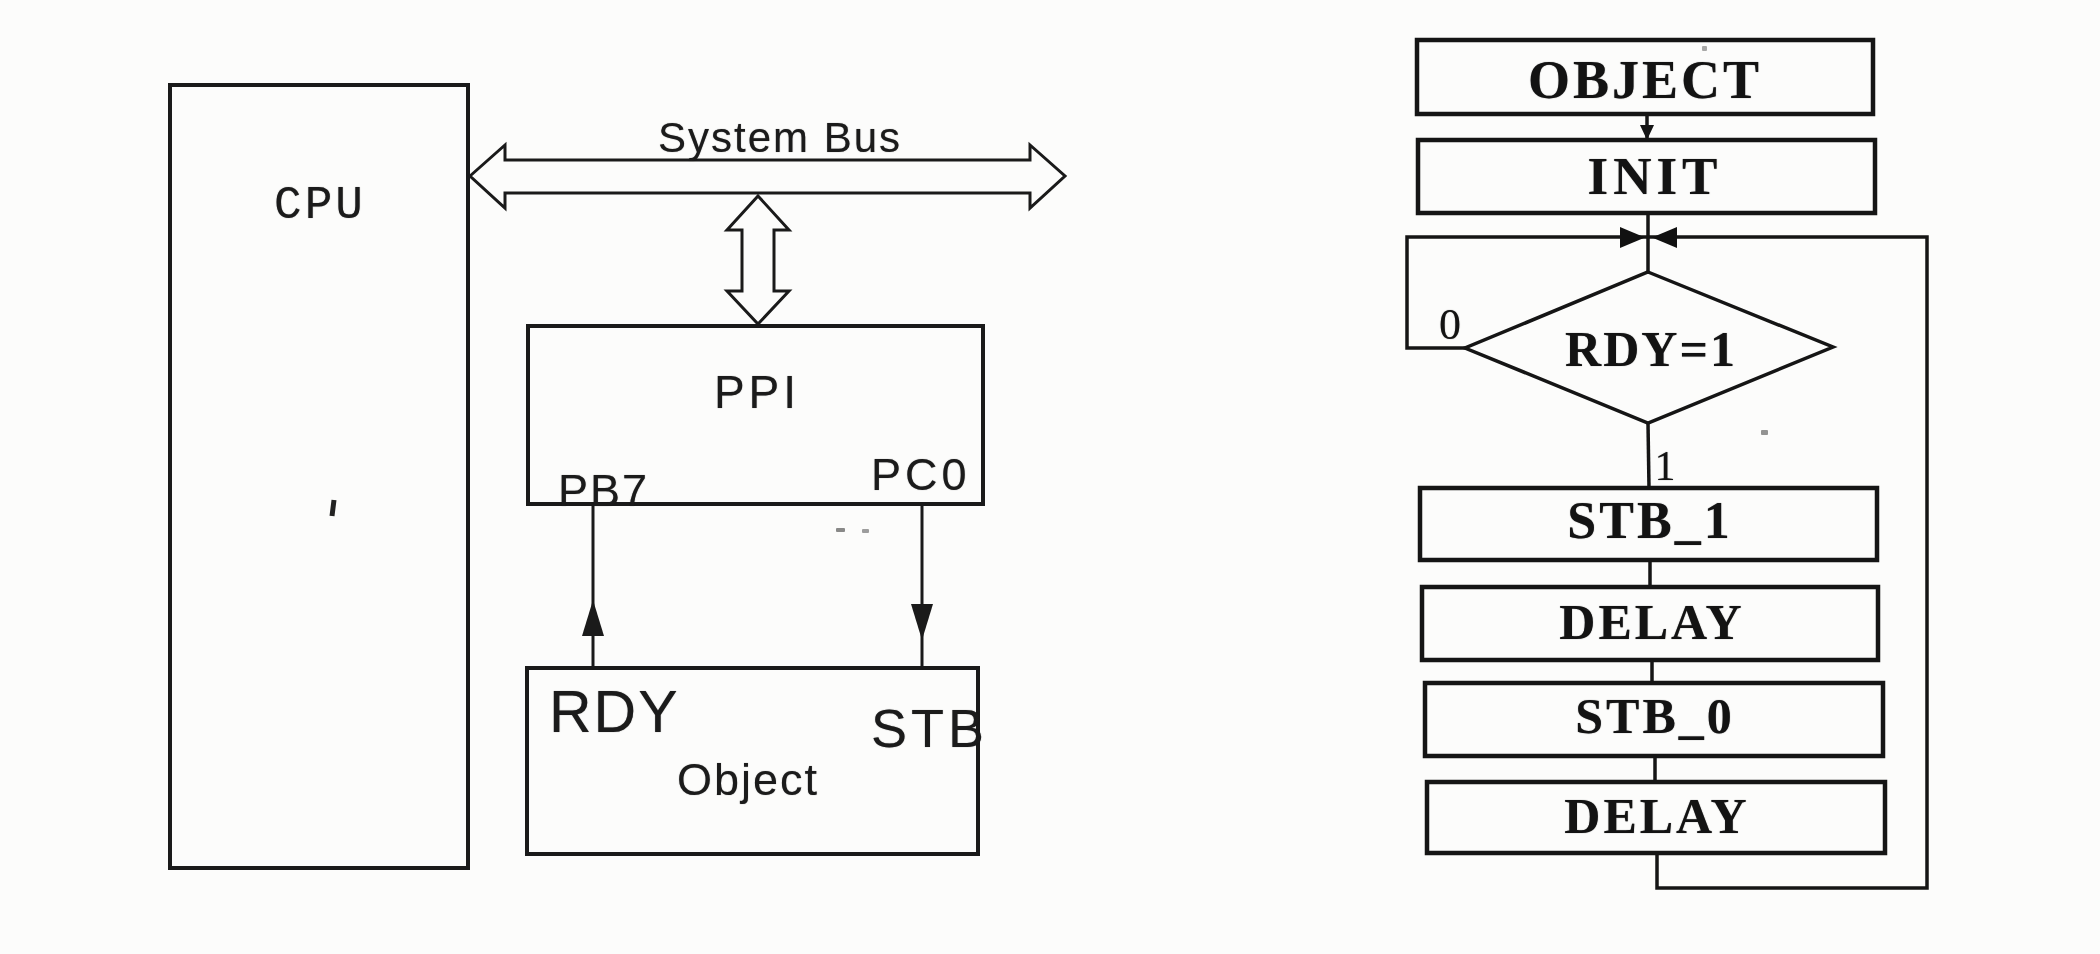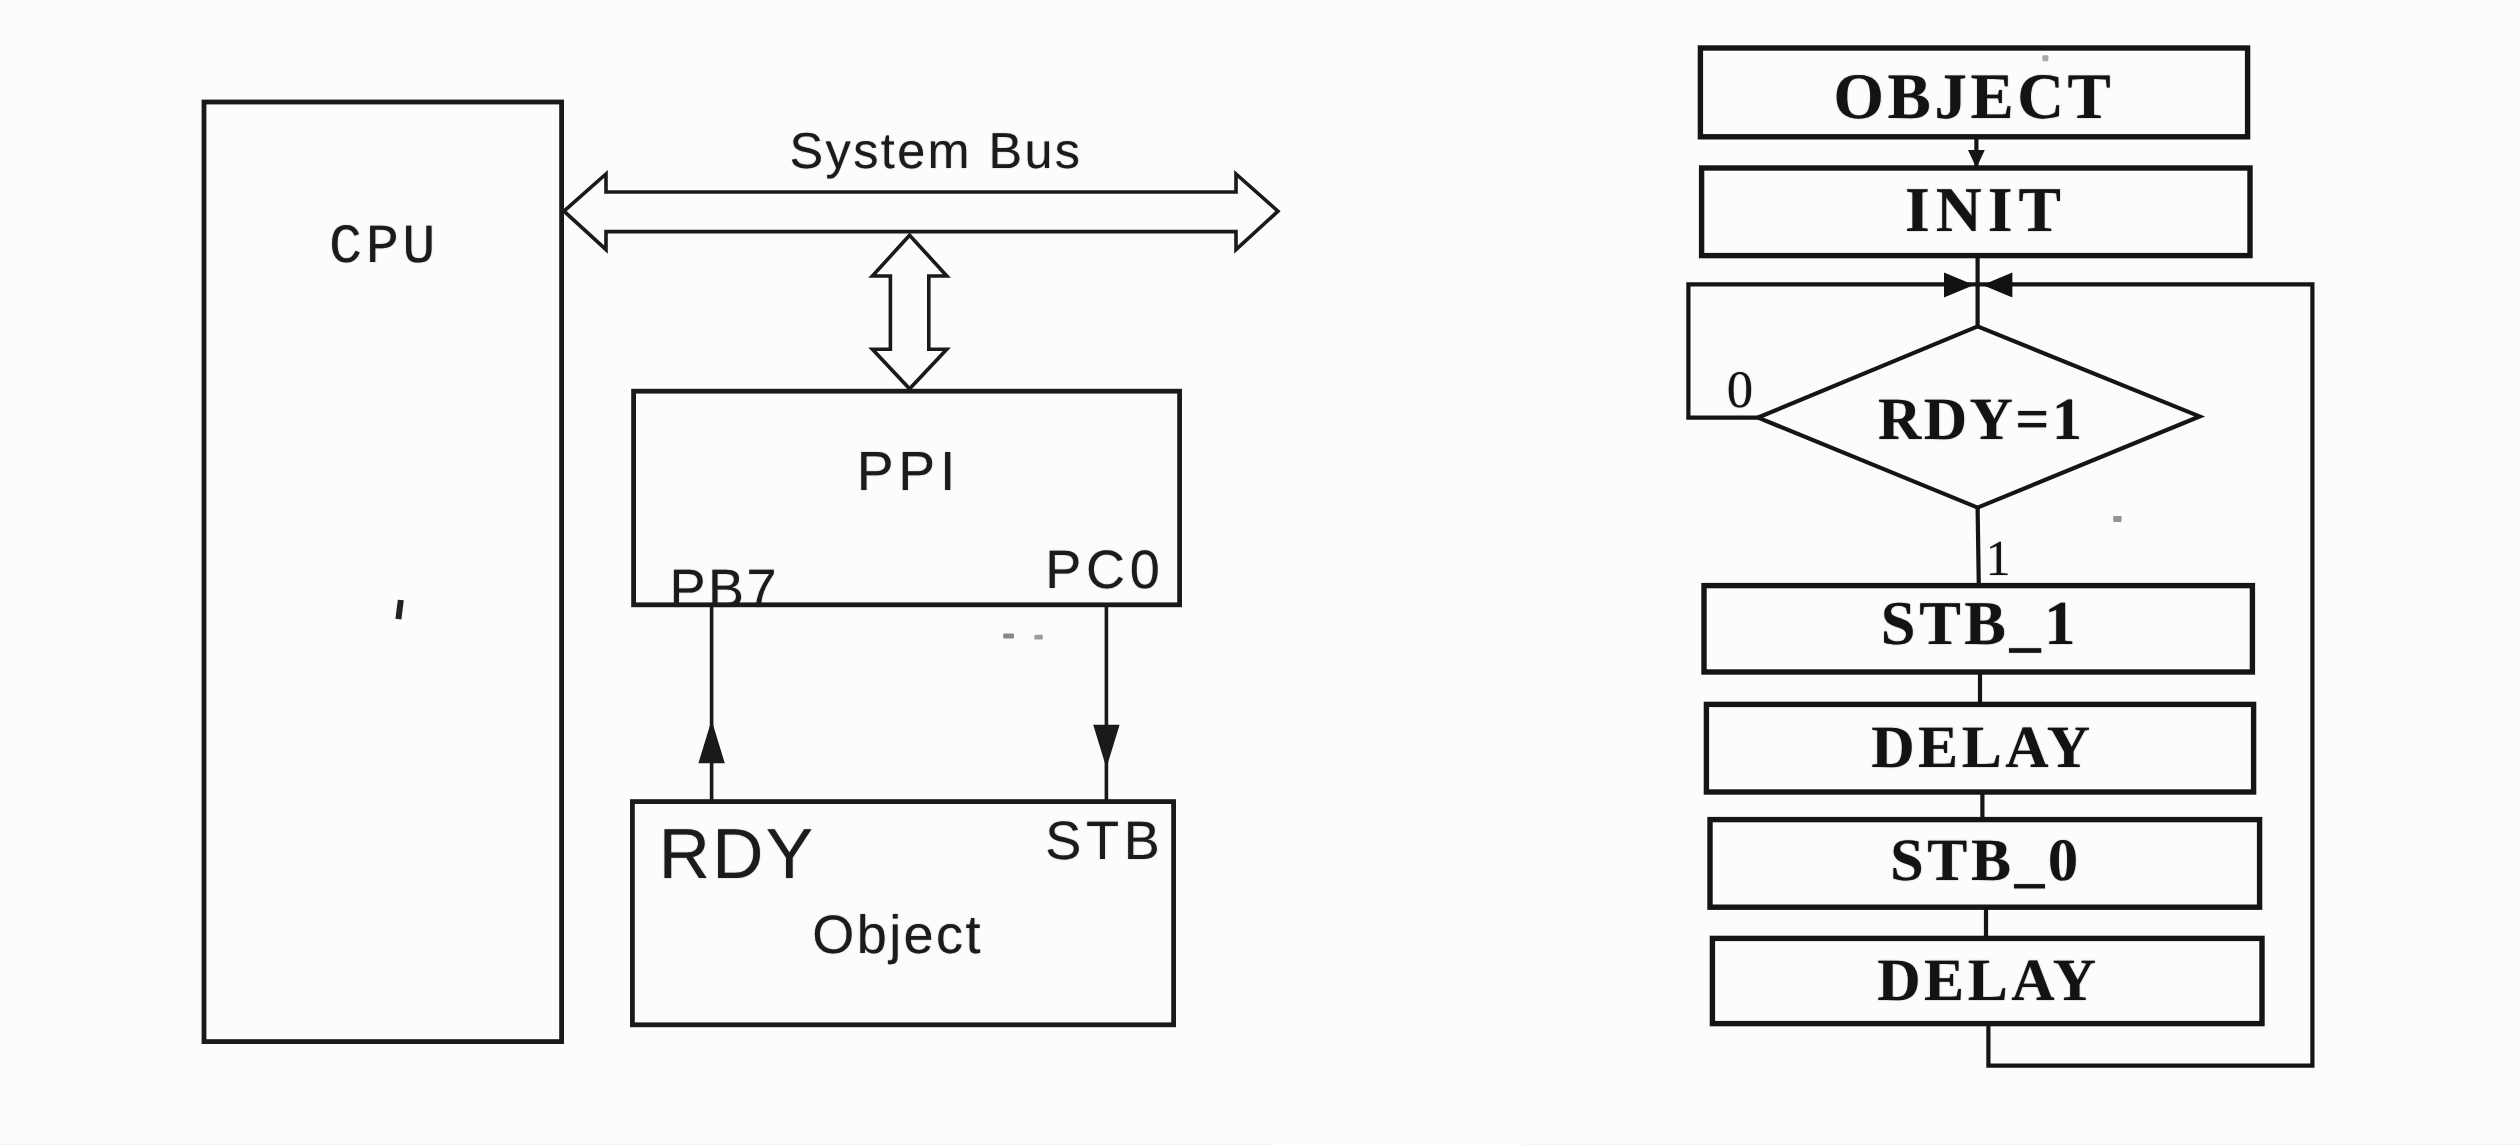--- a/index.html
+++ b/index.html
@@ -81,31 +81,31 @@
 
     <line x1="1655" y1="756" x2="1655" y2="782" stroke="#151515" stroke-width="3.5"></line>
 
     <rect x="1427" y="782" width="458" height="71" fill="none" stroke="#151515" stroke-width="4.5"></rect>
 
     <line x1="334" y1="500" x2="332" y2="516" stroke="#222" stroke-width="5"></line>
   </svg>
 
   <div class="lbl sans center" style="left:320px;top:206px;font-size:46px;letter-spacing:3px;font-family:Liberation Mono, monospace;">CPU</div>
 
-  <div class="lbl sans center" style="left:780px;top:126px;font-size:42px;letter-spacing:2px;">System Bus</div>
+  <div class="lbl sans center" style="left:780px;top:138px;font-size:42px;letter-spacing:2px;">System Bus</div>
 
   <div class="lbl sans center" style="left:757px;top:392px;font-size:46px;letter-spacing:4px;">PPI</div>
 
   <div class="lbl sans" style="left:558px;top:452px;font-size:45px;letter-spacing:2px;margin-top:16px;">PB7</div>
 
   <div class="lbl sans" style="left:871px;top:452px;font-size:45px;letter-spacing:4px;">PC0</div>
 
   <div class="lbl sans" style="left:549px;top:683px;font-size:59px;letter-spacing:2px;">RDY</div>
 
-  <div class="lbl sans" style="left:871px;top:678px;font-size:45px;letter-spacing:4px;">STB</div>
+  <div class="lbl sans" style="left:871px;top:701px;font-size:54px;letter-spacing:4px;">STB</div>
 
   <div class="lbl sans center" style="left:748px;top:779px;font-size:45px;letter-spacing:2px;">Object</div>
 
   <div class="lbl serif center" style="left:1645px;top:80px;font-size:54px;letter-spacing:3px;">OBJECT</div>
 
   <div class="lbl serif center" style="left:1655px;top:176px;font-size:53px;letter-spacing:5px;">INIT</div>
 
   <div class="lbl serif center" style="left:1651px;top:349px;font-size:50px;letter-spacing:2px;">RDY=1</div>
 
   <div class="lbl serif center" style="left:1450px;top:325px;font-size:44px;font-weight:400;">0</div>

